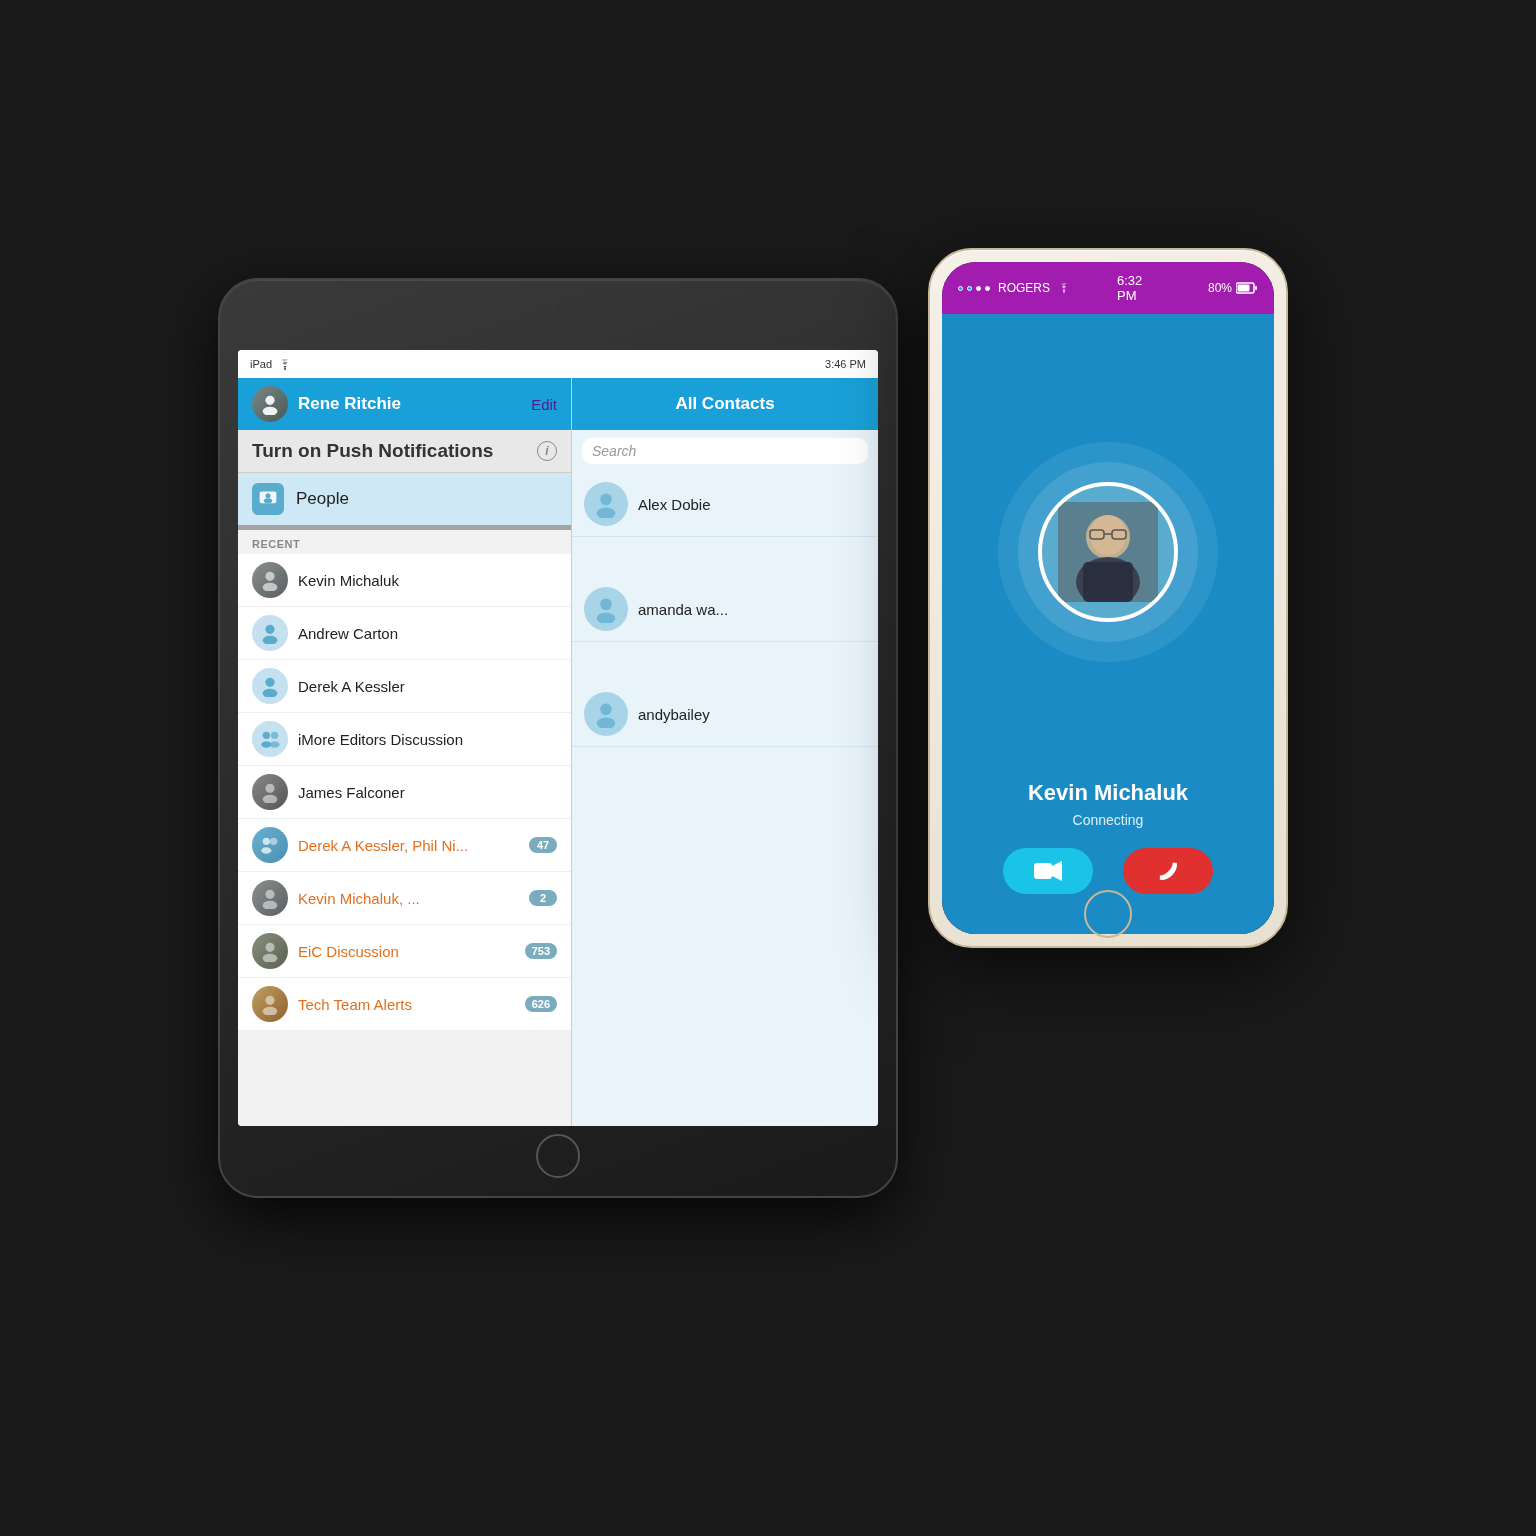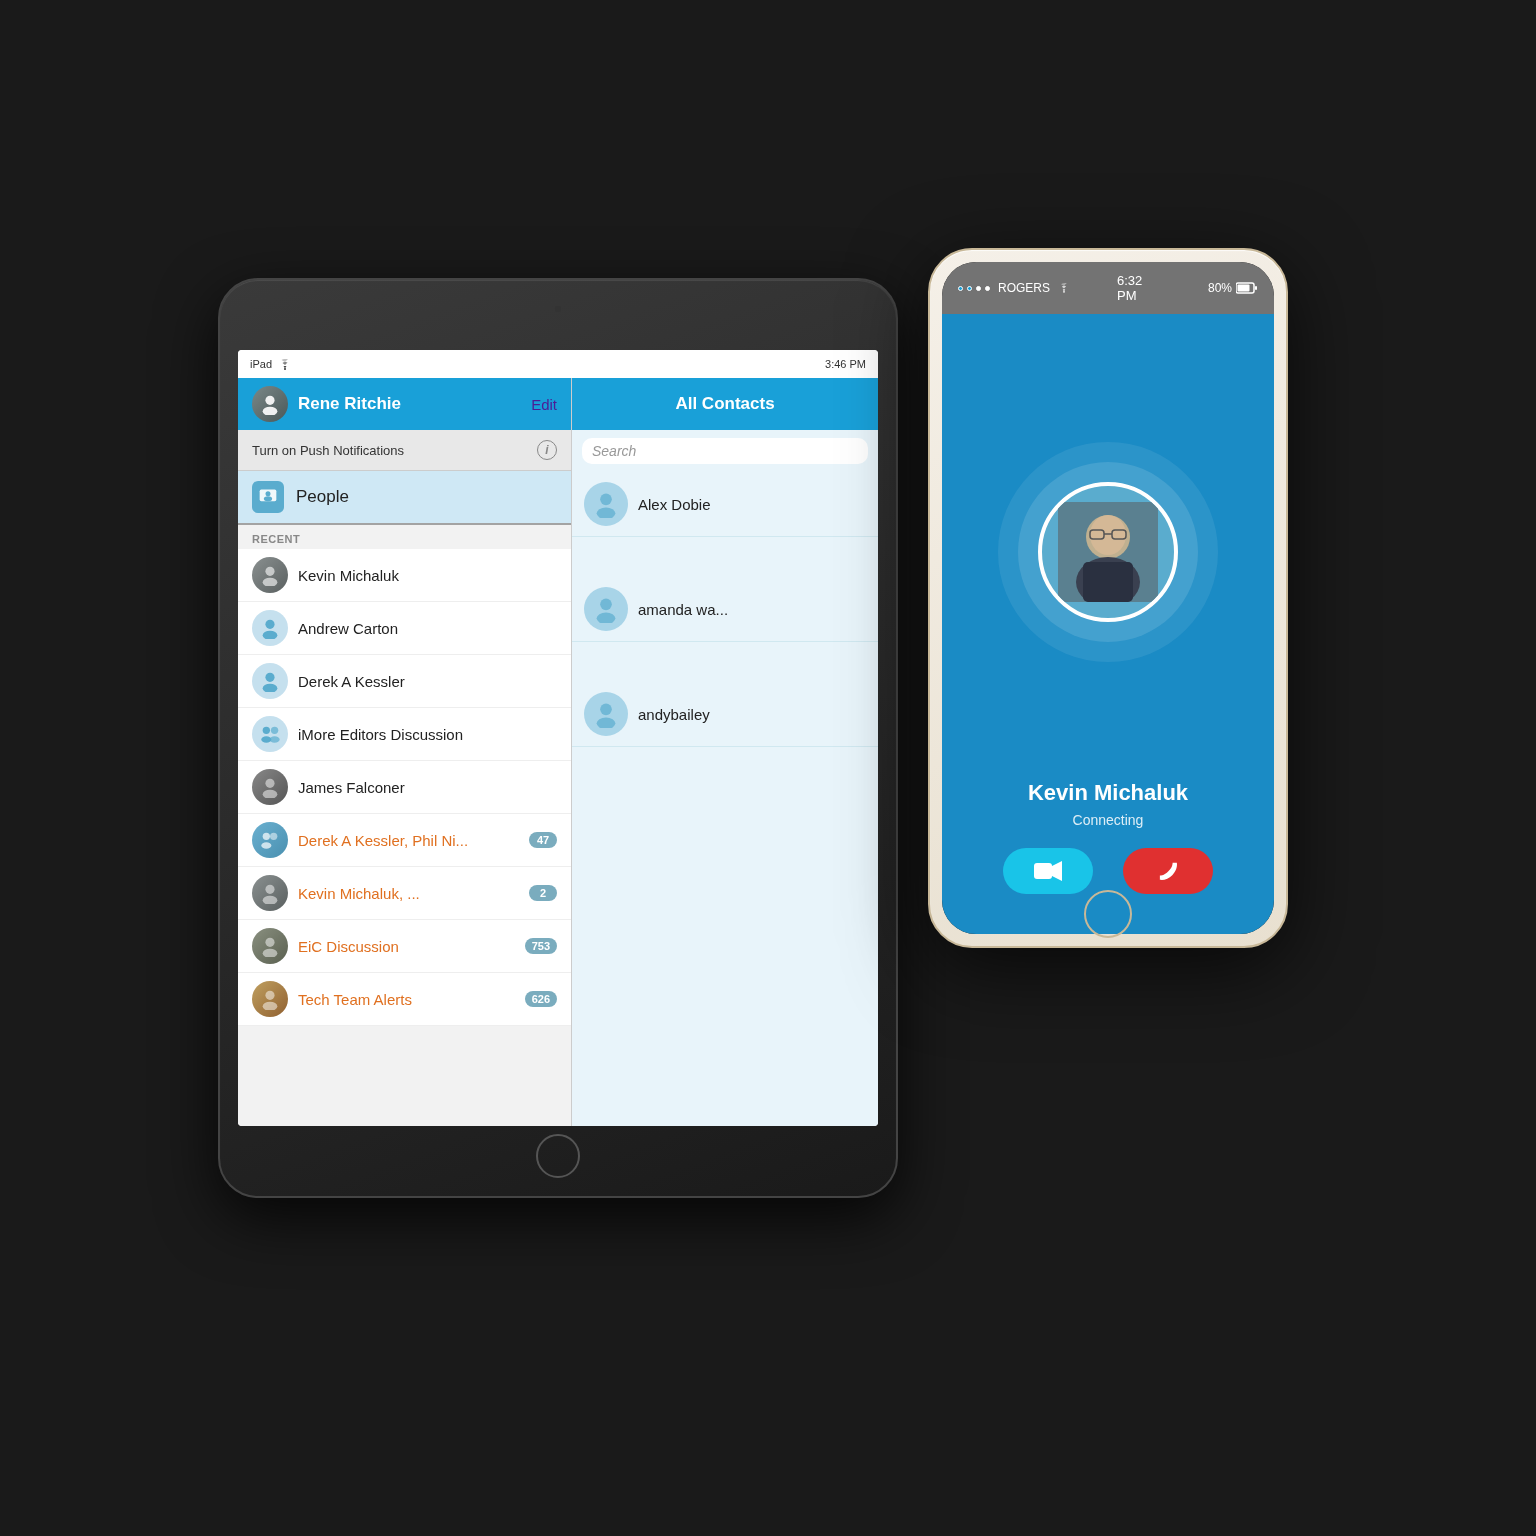--- a/index.html
+++ b/index.html
@@ -112,22 +112,22 @@
     .notification-bar {
       background: #e8e8e8;
       padding: 10px 14px;
       display: flex;
       align-items: center;
       justify-content: space-between;
       border-bottom: 1px solid #ccc;
     }
 
     .notification-text {
-      font-size: 13px;
-      font-weight: 400;
+      font-size: 19px;
+      font-weight: 700;
       color: #333;
     }
 
     .info-icon {
       width: 20px;
       height: 20px;
       border-radius: 50%;
       border: 1px solid #888;
       display: flex;
       align-items: center;
@@ -137,21 +137,21 @@
       font-style: italic;
       font-weight: bold;
     }
 
     .people-row {
       background: #cfe8f5;
       padding: 10px 14px;
       display: flex;
       align-items: center;
       gap: 12px;
-      border-bottom: 2px solid #a3a3a3;
+      border-bottom: 5px solid #a3a3a3;
     }
 
     .people-icon {
       width: 32px;
       height: 32px;
       background: #5aacce;
       border-radius: 6px;
       display: flex;
       align-items: center;
       justify-content: center;
@@ -312,21 +312,21 @@
       background: #1a8bc5;
       overflow: hidden;
     }
 
     .iphone-status-bar {
       position: absolute;
       top: 0;
       left: 0;
       right: 0;
       height: 52px;
-      background: #737373;
+      background: #a21caf;
       display: flex;
       align-items: center;
       justify-content: space-between;
       padding: 0 16px;
       gap: 47px;
     }
 
     .iphone-status-left {
       display: flex;
       align-items: center;

